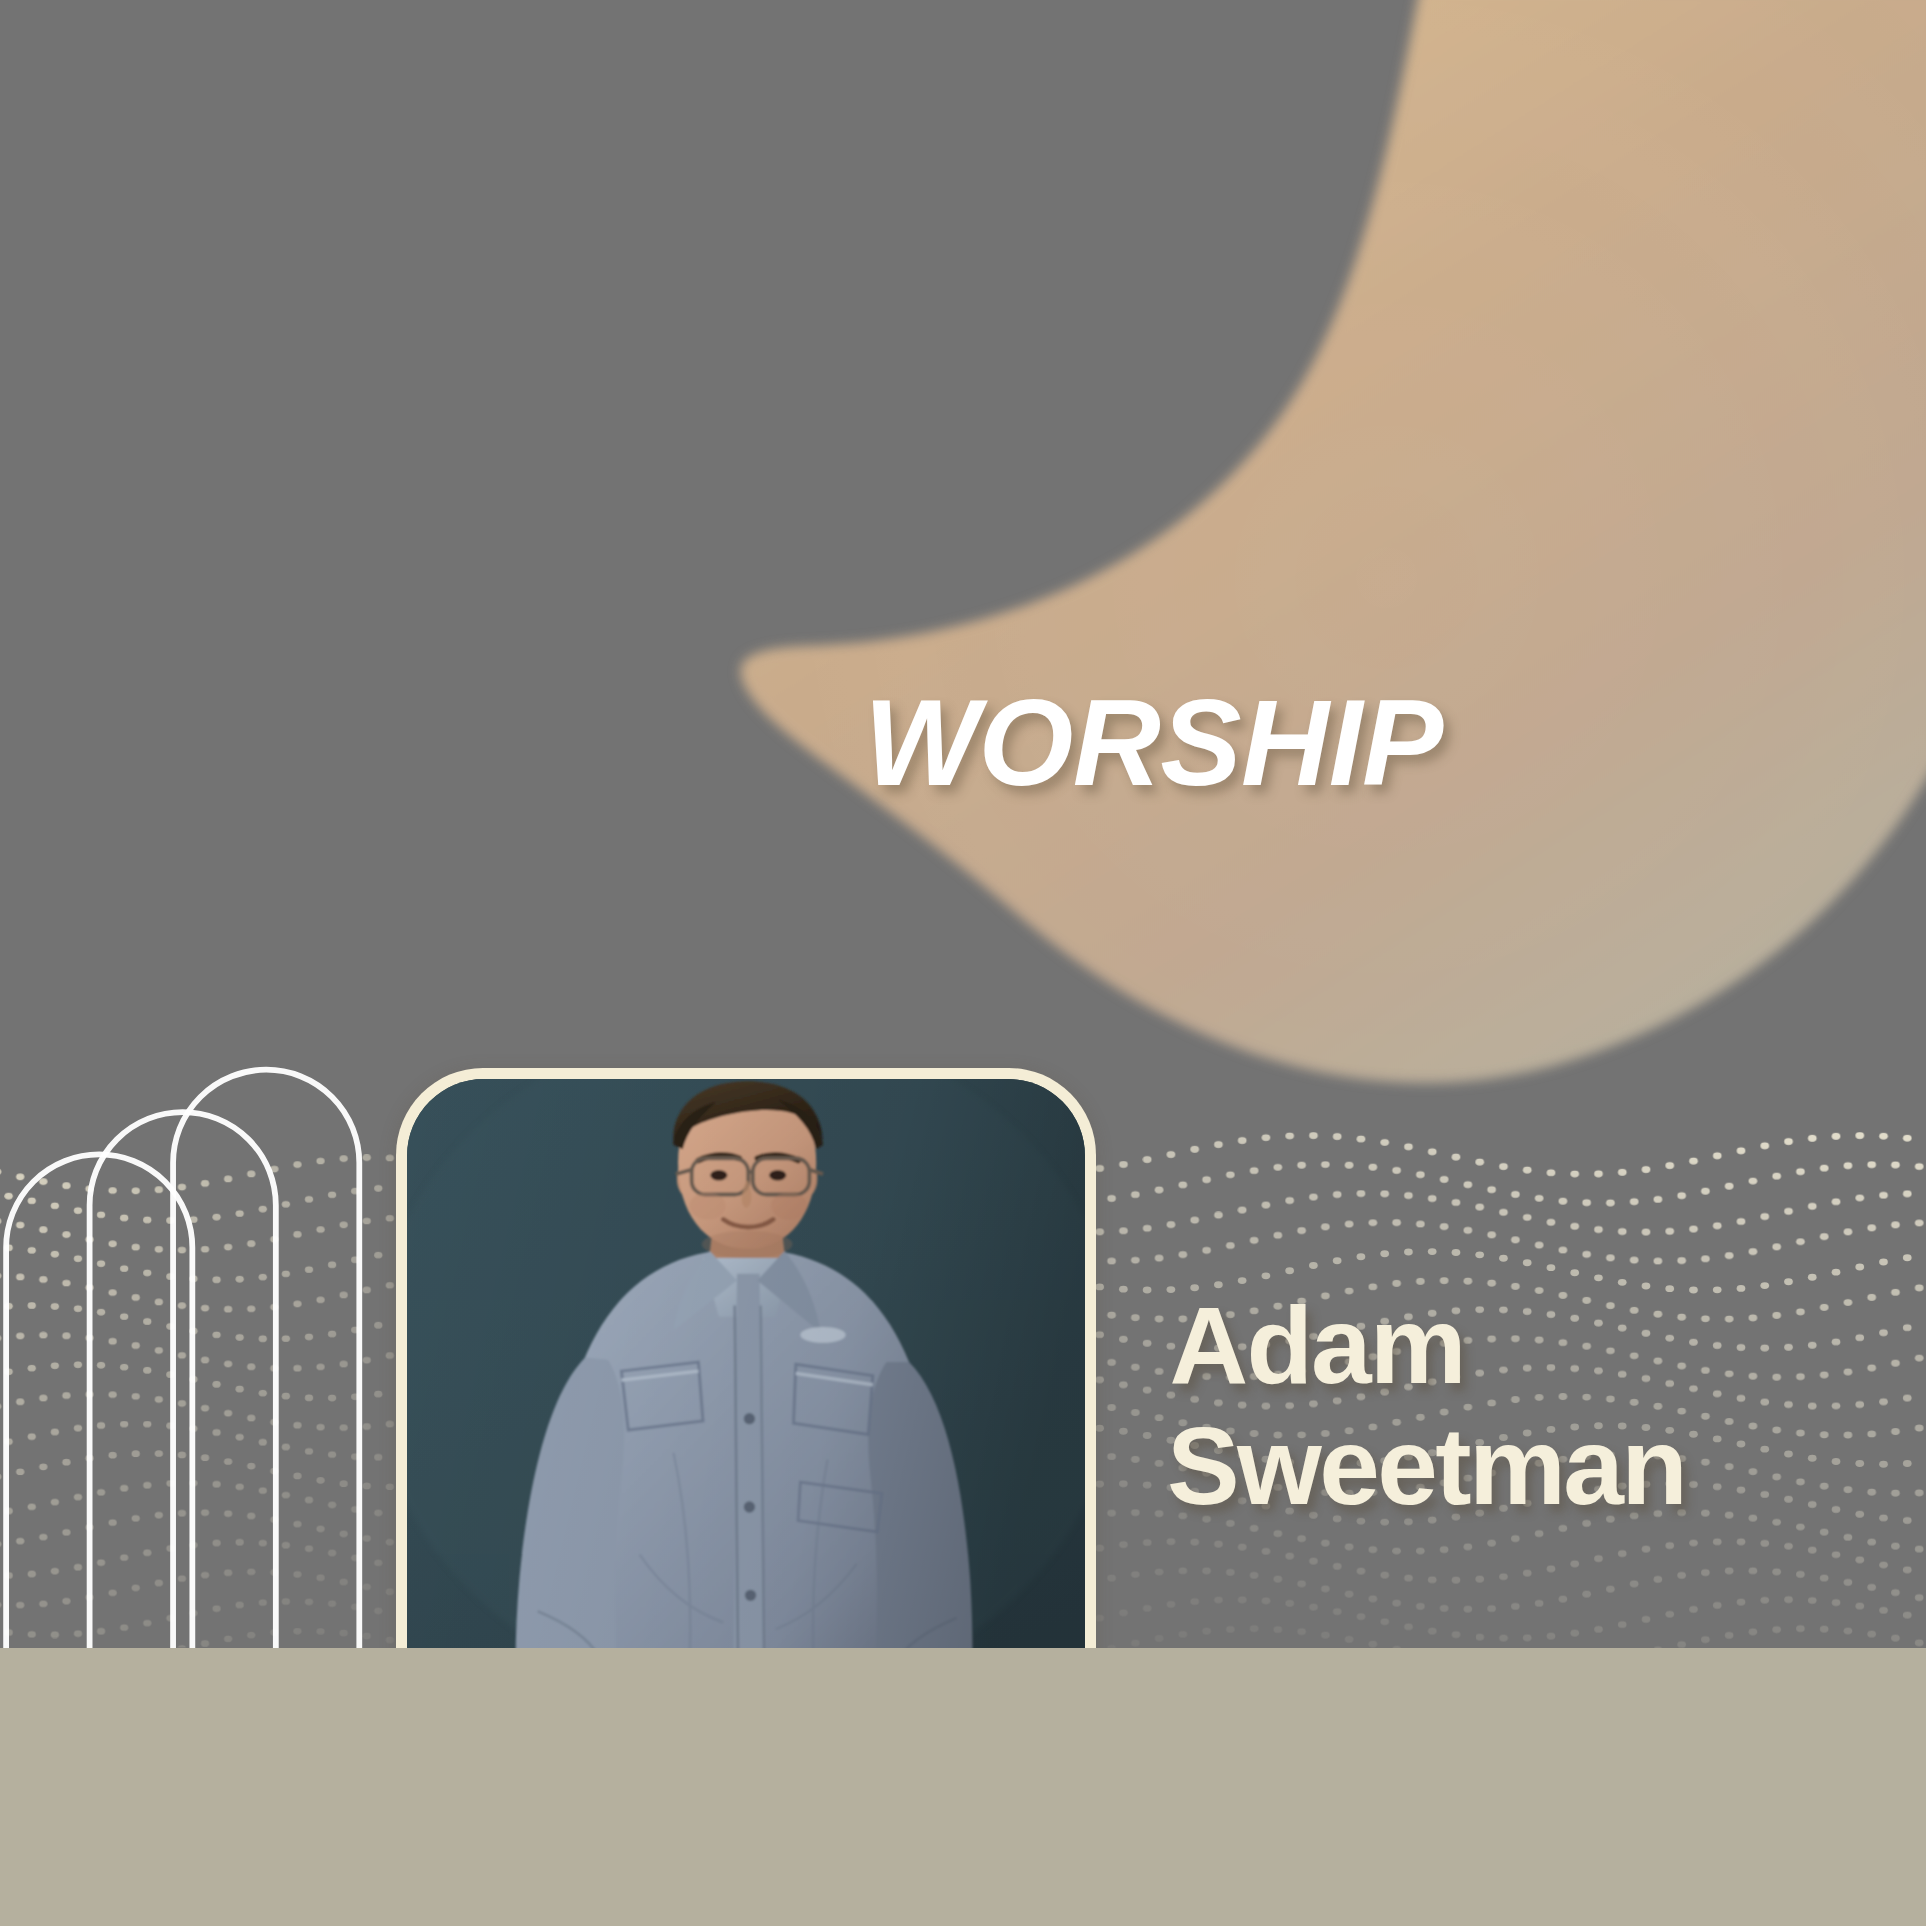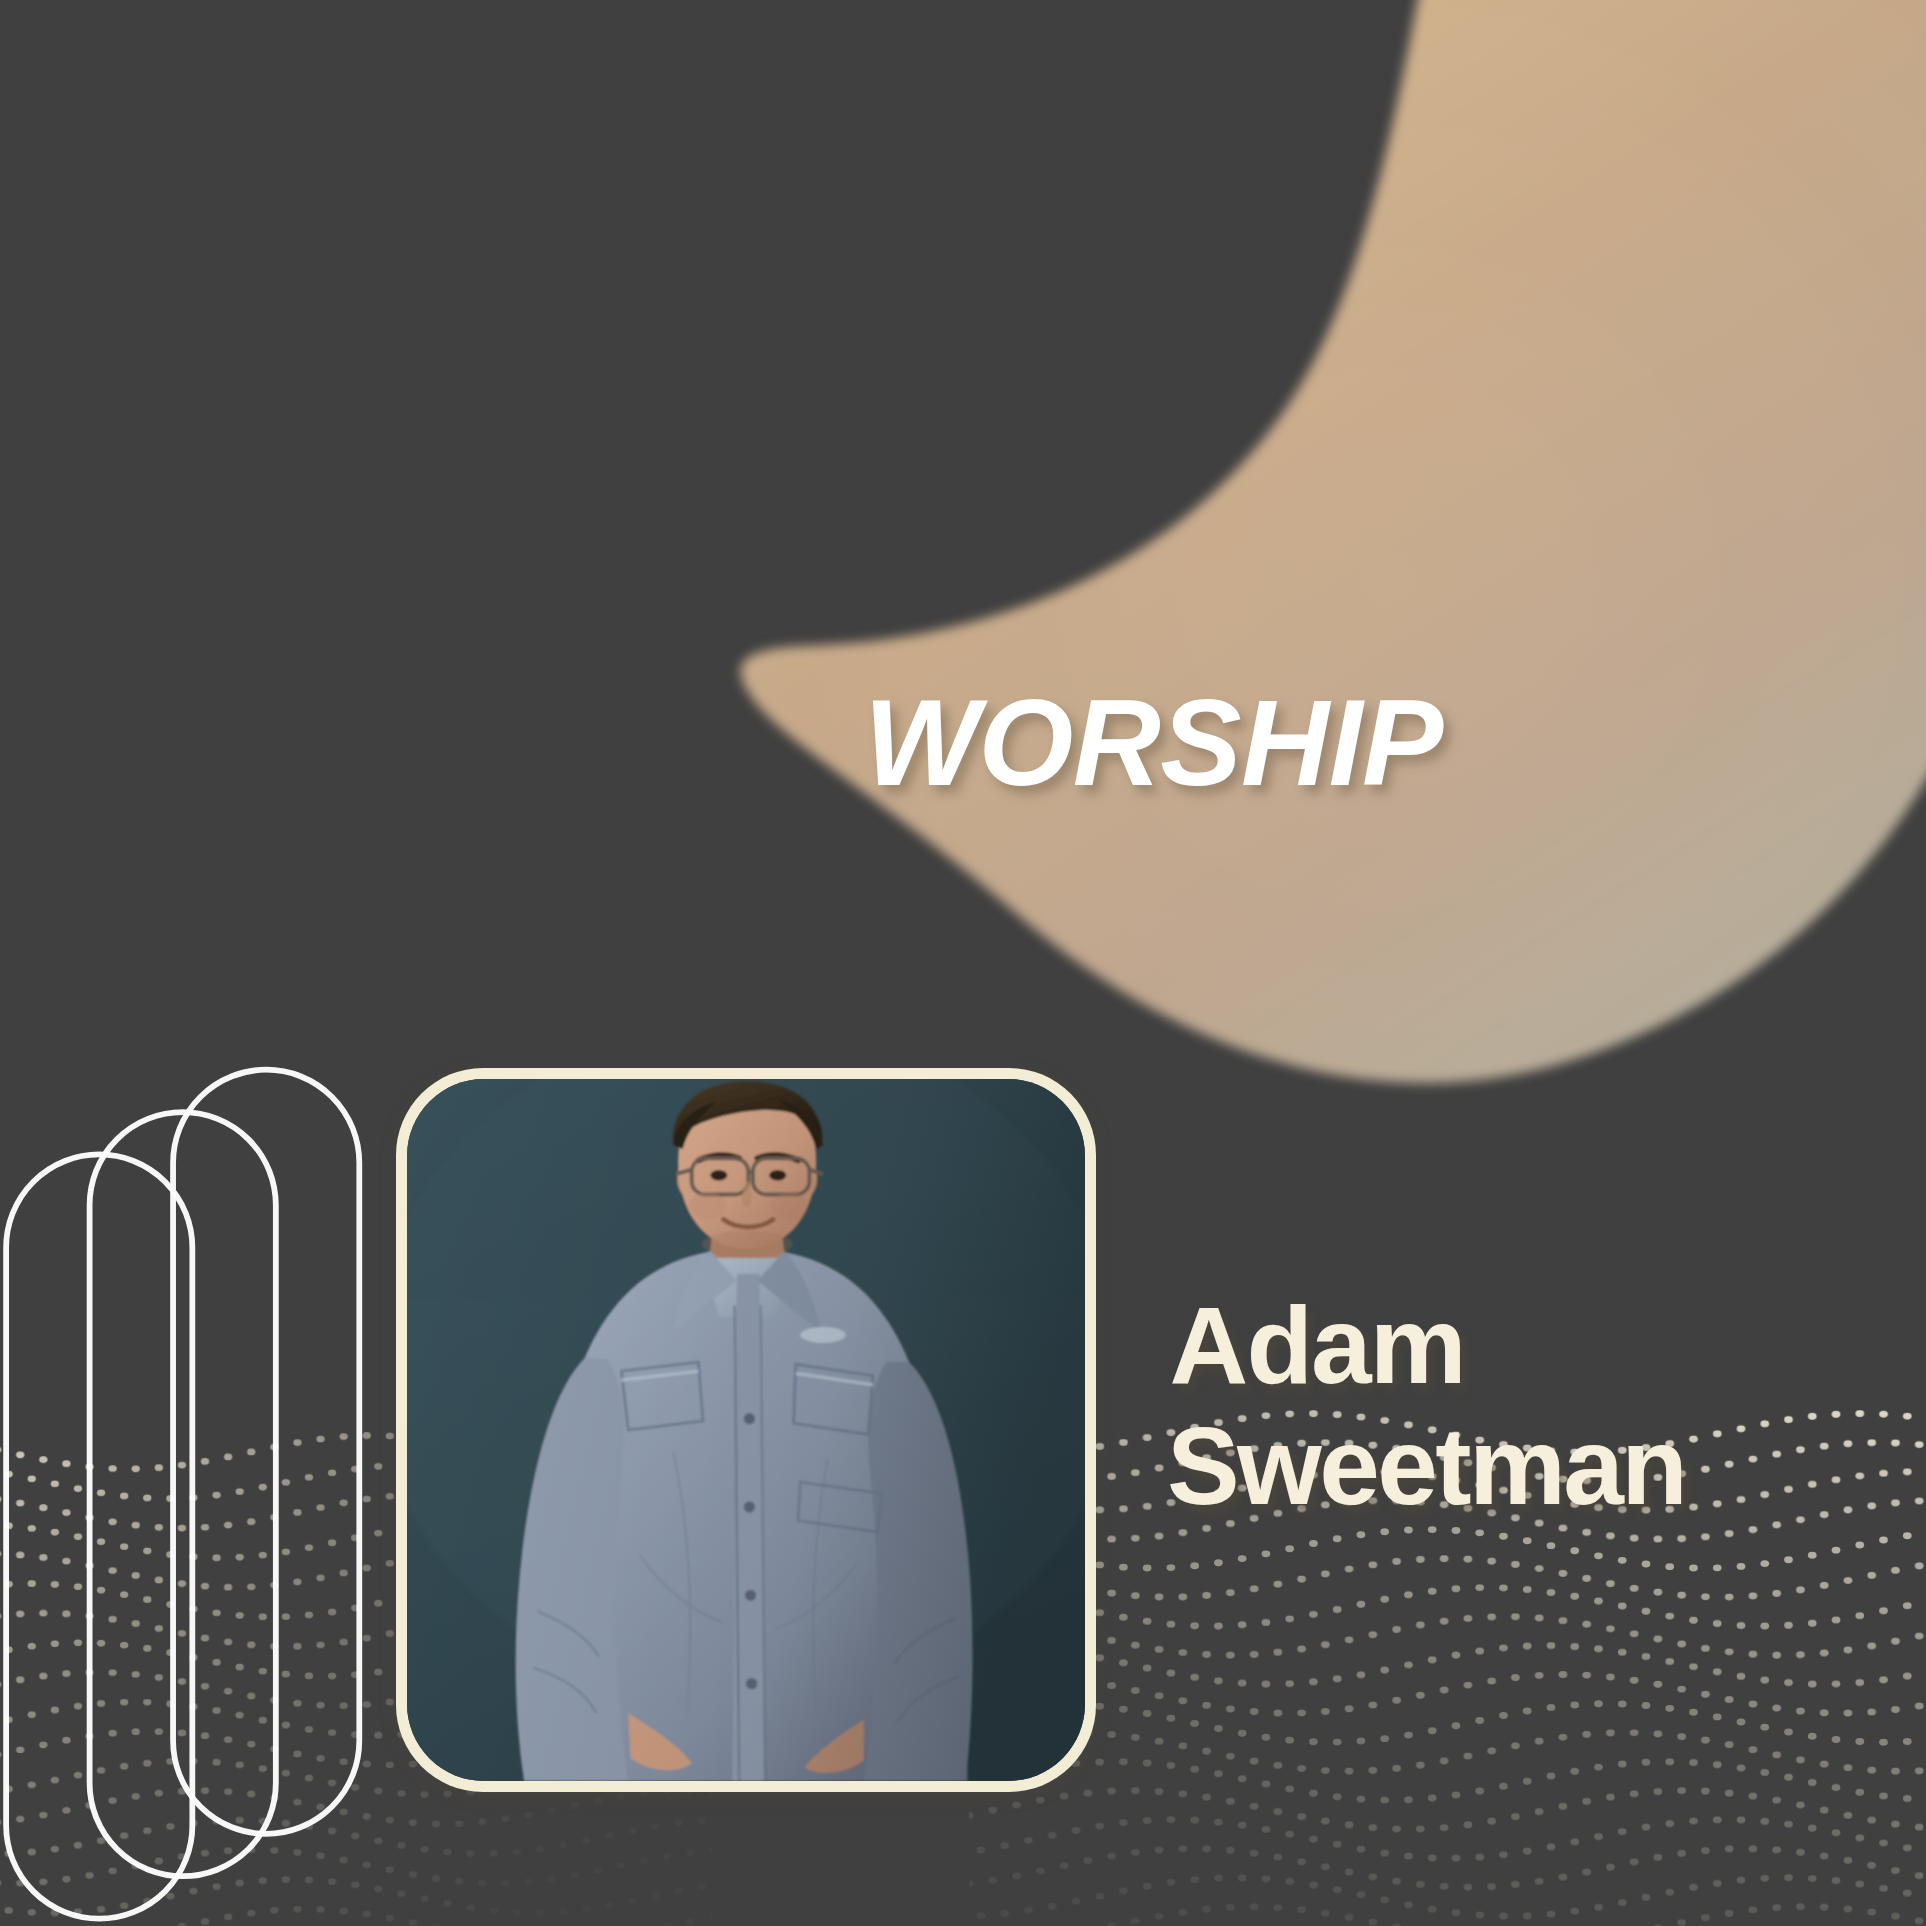--- a/index.html
+++ b/index.html
@@ -6,22 +6,22 @@
   html,body { width:1926px; height:1926px; overflow:hidden; }
   body {
     font-family:"Liberation Sans", sans-serif;
     background:#b5b09e;
     position:relative;
   }
 
   
   #canvas {
     position:absolute; inset:0;
-    width:1926px; height:1926px;
-    background:#404040;
+    width:1926px; height:1648px;
+    background:#737373;
     overflow:hidden;
   }
 
   
   .blob-wrap {
     position:absolute; left:0; top:0;
     width:1926px; height:1926px;
     pointer-events:none;
   }
   .blob-svg { position:absolute; left:0; top:0; }

